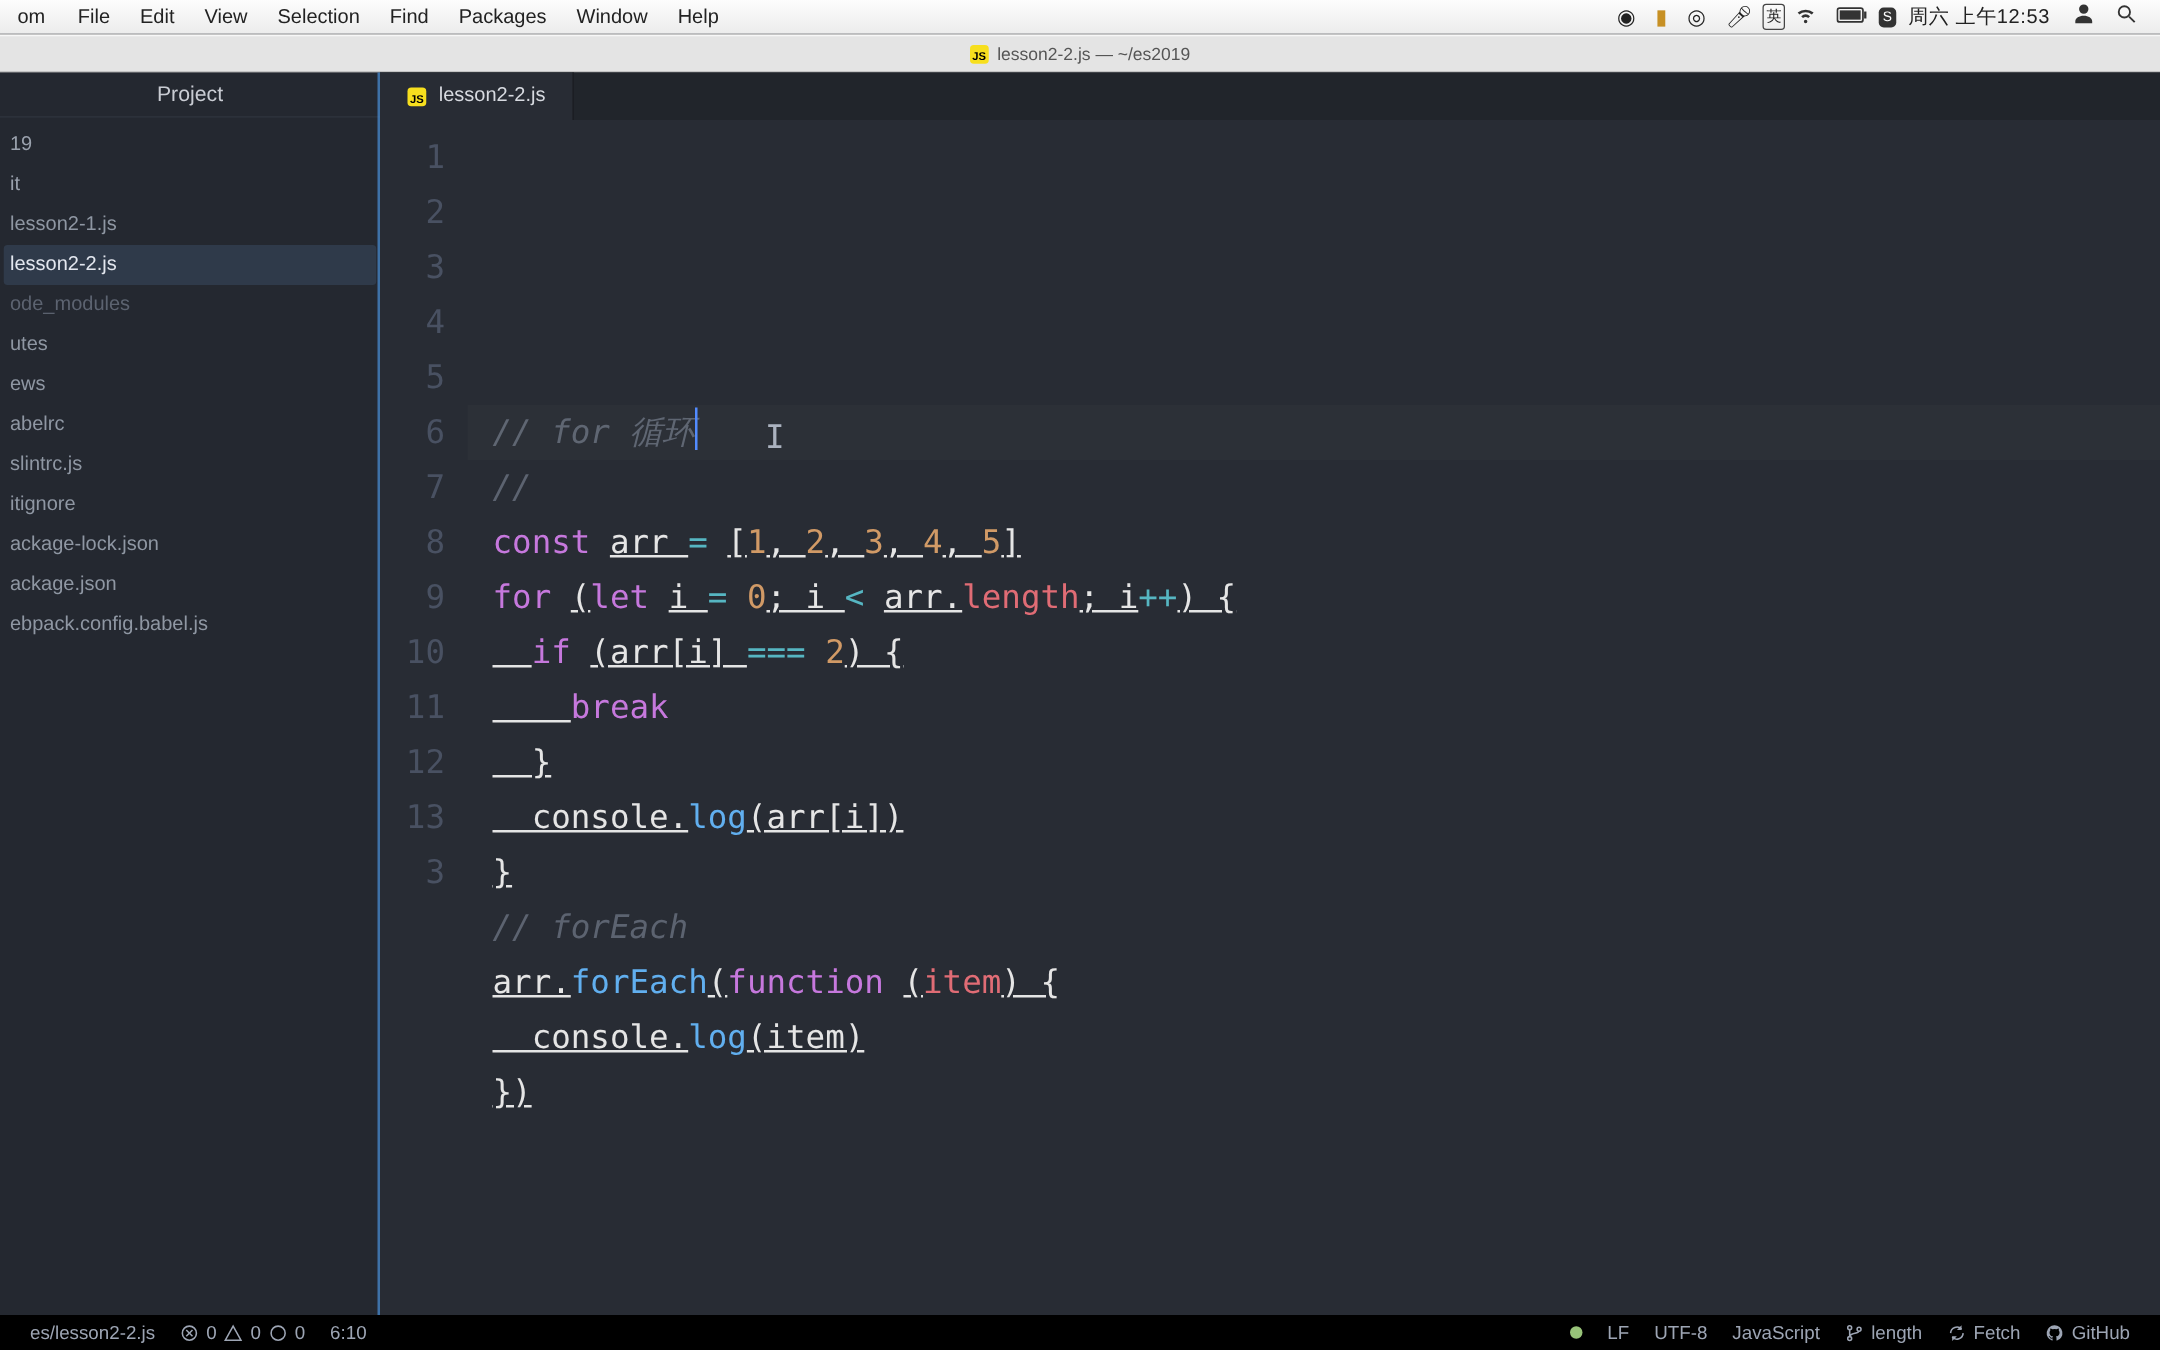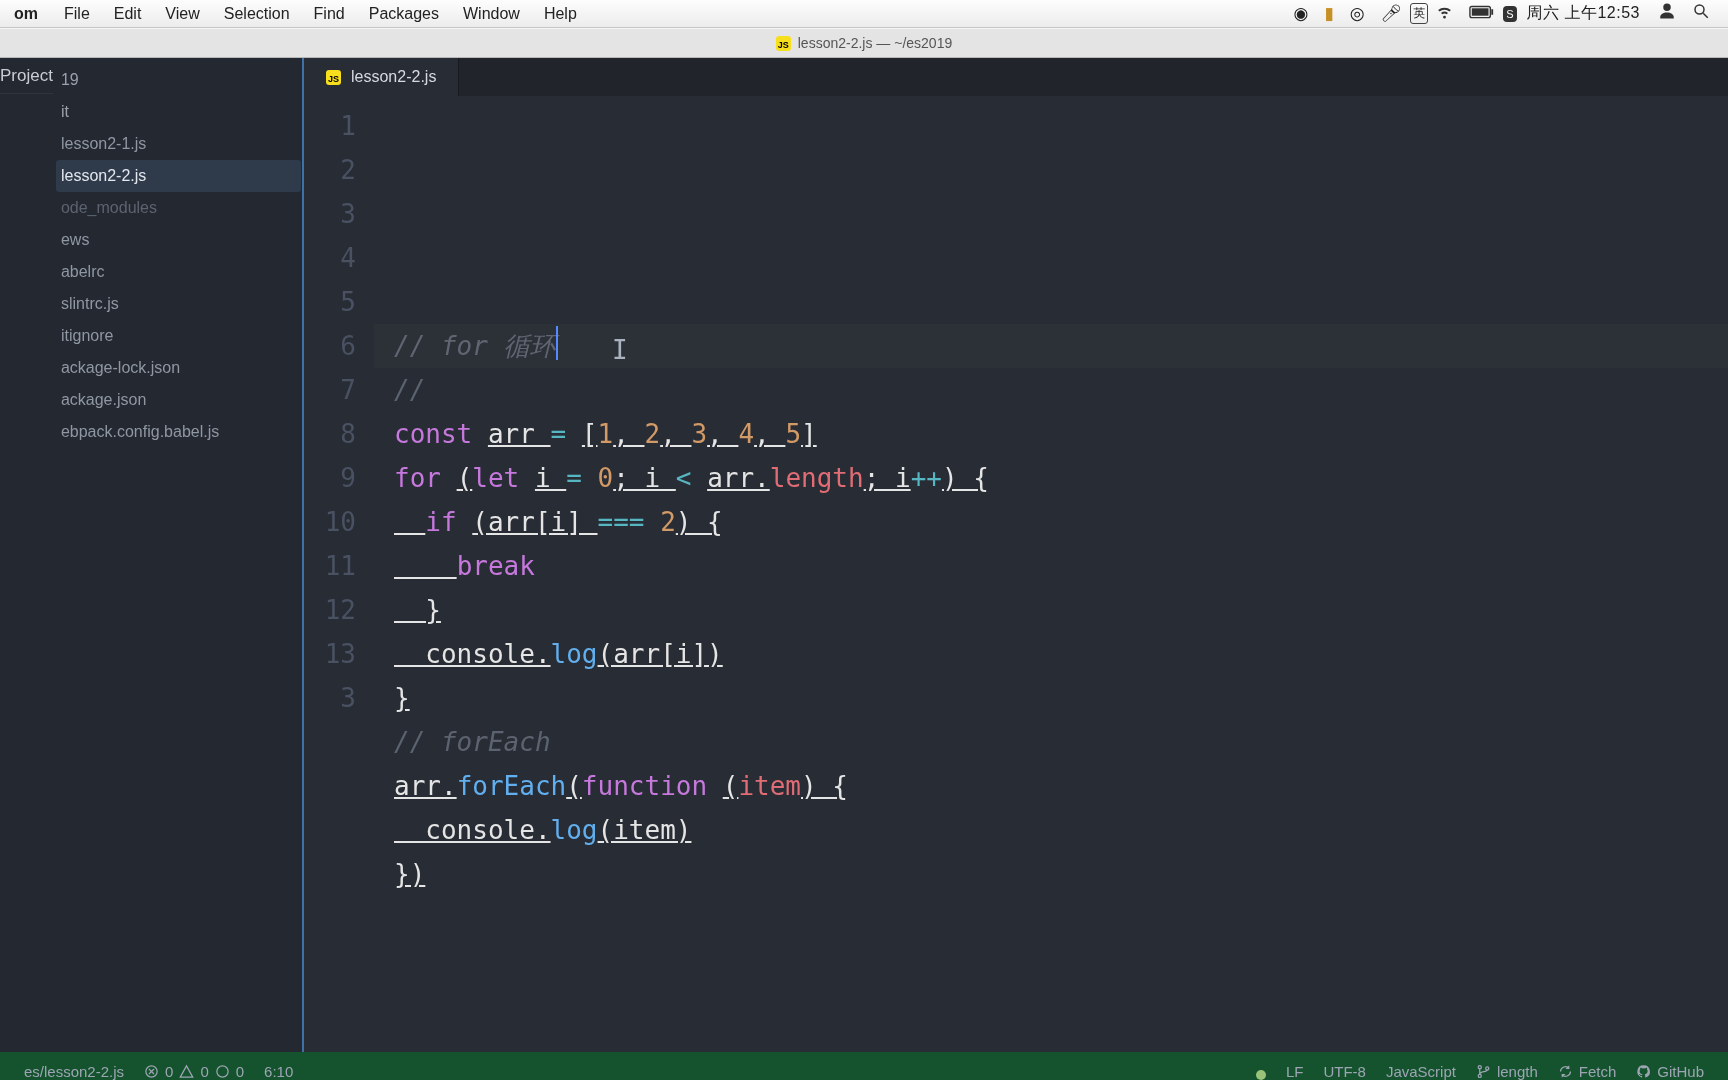--- a/index.html
+++ b/index.html
@@ -1,32 +1,32 @@
 <!DOCTYPE html>
 <html><head>
 <meta charset="utf-8">
 <style>
 * { margin:0; padding:0; box-sizing:border-box; }
 html,body { width:1728px; height:1080px; overflow:hidden; font-family:-apple-system,BlinkMacSystemFont,"Helvetica Neue",Arial,sans-serif; background:#1e2229; }
 
 
 .menubar { height:28px; background:linear-gradient(#fdfdfd,#ececec); border-bottom:1px solid #c4c4c4; display:flex; align-items:center; padding:0 10px 0 0; font-size:16px; color:#222; }
-.menubar .app { font-weight:700; padding:0 14px; }
+.menubar .app { font-weight:400; padding:0 14px; }
 .menubar .mitem { padding:0 12px; cursor:default; }
 .menubar .spacer { flex:1; }
 .menubar .ricon { padding:0 8px; font-size:17px; }
 .menubar .clock { padding:0 10px; letter-spacing:.5px; }
 
 
 .winchrome { height:30px; background:#e4e4e4; border-top:1px solid #f7f7f7; border-bottom:1px solid #b8b8b8; display:flex; align-items:center; justify-content:center; font-size:14px; color:#555; }
 .winchrome .js-ico { width:15px;height:15px;border-radius:3px;background:#f7df1e;color:#000;font-size:9px;font-weight:700;display:flex;align-items:flex-end;justify-content:flex-end;padding:1px 2px;margin-right:7px; }
 
 
 .workspace { position:absolute; top:58px; bottom:28px; left:0; right:0; display:flex; }
-.sidebar { width:304px; background:#242830; display:flex; flex-direction:row; font-size:16px; color:#b6b8bf; }
+.sidebar { width:304px; background:#242830; display:flex; flex-direction:column; font-size:16px; color:#b6b8bf; }
 .sidebar-hdr { height:36px; display:flex; align-items:center; justify-content:center; color:#c9ccd3; font-size:17px; border-bottom:1px solid #2f343e; }
 .tree { padding-top:6px; flex:1; overflow:hidden; }
 .tree .node { height:32px; display:flex; align-items:center; padding-left:8px; color:#8f97a3;text-align:center; }
 .tree .node.lv1 { padding-left:8px; color:#9aa1ad; }
 .tree .node.sel { background:#2f3a4a; color:#e3e7ef; border-radius:3px; margin:0 3px; padding-left:5px; }
 .tree .muted { color:#5c6370; }
 .scroll-edge { position:absolute; left:302px; top:0; bottom:0; width:3px; background:#4a90d9; opacity:.7; }
 
 
 .editor { flex:1; background:#282c34; display:flex; flex-direction:column; position:relative; }
@@ -47,21 +47,21 @@
 
 .c  { color:#5c6370; font-style:italic; }
 .kw { color:#c678dd; }
 .fn { color:#61afef; }
 .num{ color:#d19a66; }
 .op { color:#56b6c2; }
 .prop{ color:#e06c75; }
 .pl { color:#e5e5e5;text-decoration:underline; }
 
 
-.status { position:absolute; left:0; right:0; bottom:0; height:28px; background:#14532d; color:#9da5b4; font-size:15px; display:flex; align-items:flex-end; padding:0 14px; }
+.status { position:absolute; left:0; right:0; bottom:0; height:28px; background:#000000; color:#9da5b4; font-size:15px; display:flex; align-items:center; padding:0 14px; }
 .status .sitem { padding:0 10px; display:flex; align-items:center; gap:6px; }
 .status .spacer { flex:1; }
 .status .dot { width:10px;height:10px;border-radius:50%;background:#98c379; }
 .status svg { width:15px; height:15px; }
 </style>
 </head>
 <body>
 
 <div class="menubar">
   <span class="app">om</span>
@@ -115,20 +115,21 @@
   <div class="sidebar">
     <div class="sidebar-hdr">Project</div>
     <div class="tree">
       <div class="node lv1">19</div>
       <div class="node lv1">it</div>
 
       <div id="tree-files">
           <div class="node">lesson2-1.js</div>
           <div class="node sel">lesson2-2.js</div>
           <div class="node muted">ode_modules</div>
+          <div class="node">utes</div>
           <div class="node">ews</div>
           <div class="node">abelrc</div>
           <div class="node">slintrc.js</div>
           <div class="node">itignore</div>
           <div class="node">ackage-lock.json</div>
           <div class="node">ackage.json</div>
           <div class="node">ebpack.config.babel.js</div>
         </div>
     </div>
   </div>

